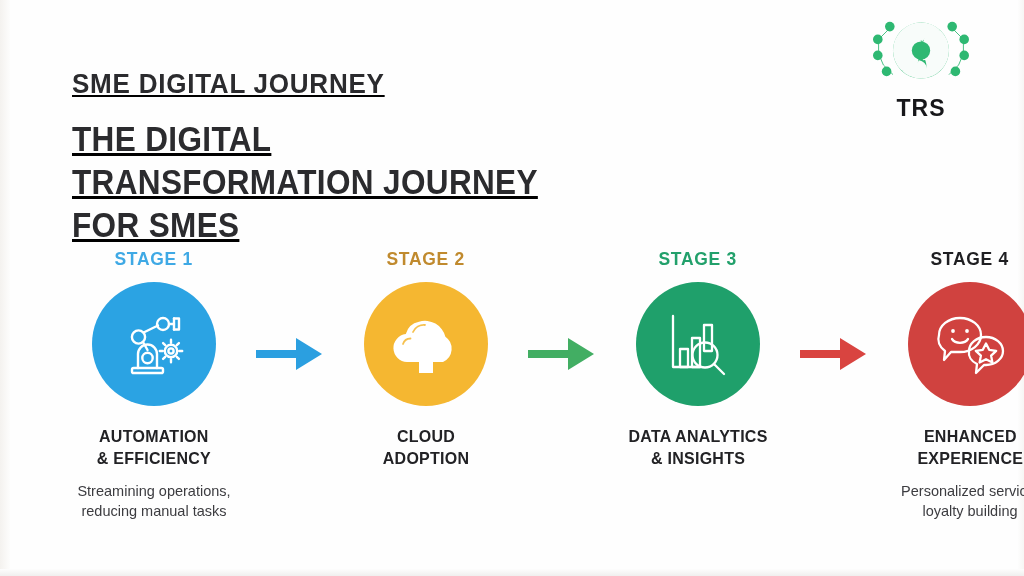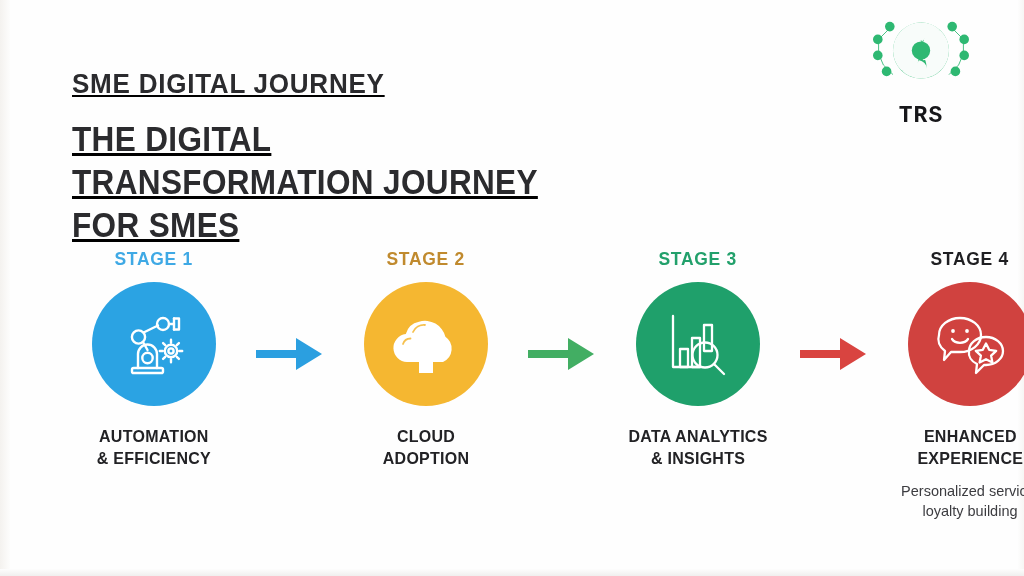--- a/index.html
+++ b/index.html
@@ -56,26 +56,26 @@
     width: 130px;
     text-align: center;
   }
   .logo-mark {
     width: 104px;
     height: 82px;
     margin: 0 auto;
     display: block;
   }
   .logo-text {
-    font-family: Liberation Mono, monospace;
+    font-family: Liberation Sans, sans-serif;
     font-weight: bold;
     font-size: 23px;
     letter-spacing: 1px;
     color: #17171a;
-    margin-top: 9px;
+    margin-top: 1px;
   }
 
   
   .heading-block {
     position: absolute;
     left: 72px;
     top: 68px;
     width: 560px;
     text-decoration: underline;
   }
@@ -245,20 +245,22 @@
               <circle r="6.2"></circle>
               <circle r="2.6"></circle>
               <path d="M0,-11.2 L0,-8.2 M0,8.2 L0,11.2 M-11.2,0 L-8.2,0 M8.2,0 L11.2,0
                        M-7.9,-7.9 L-5.8,-5.8 M5.8,5.8 L7.9,7.9 M7.9,-7.9 L5.8,-5.8 M-5.8,5.8 L-7.9,7.9"></path>
             </g>
           </g>
         </svg>
       </div>
       <div class="stage-title">AUTOMATION
 &amp; EFFICIENCY</div>
+      <div class="stage-desc">Streamining operations,
+reducing manual tasks</div>
     </div>
 
     <div class="arrow">
       <svg width="68" height="40" viewBox="0 0 68 40">
         <path d="M0 16 L40 16 L40 4 L66 20 L40 36 L40 24 L0 24 Z" fill="#2B9FE0"></path>
       </svg>
     </div>
 
     <div class="stage">
       <div class="stage-label" style="color:#C08A2E;">STAGE 2</div>

